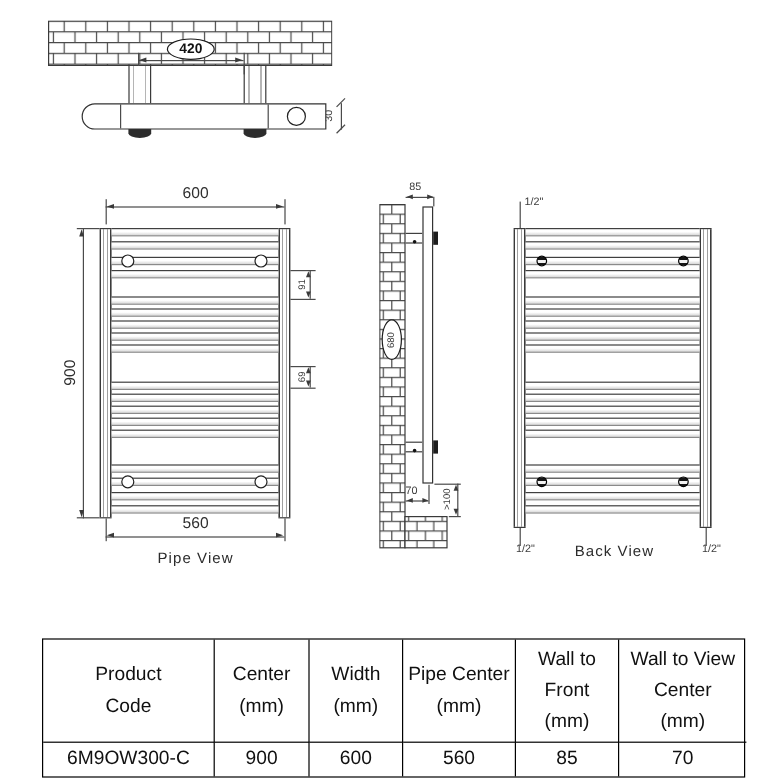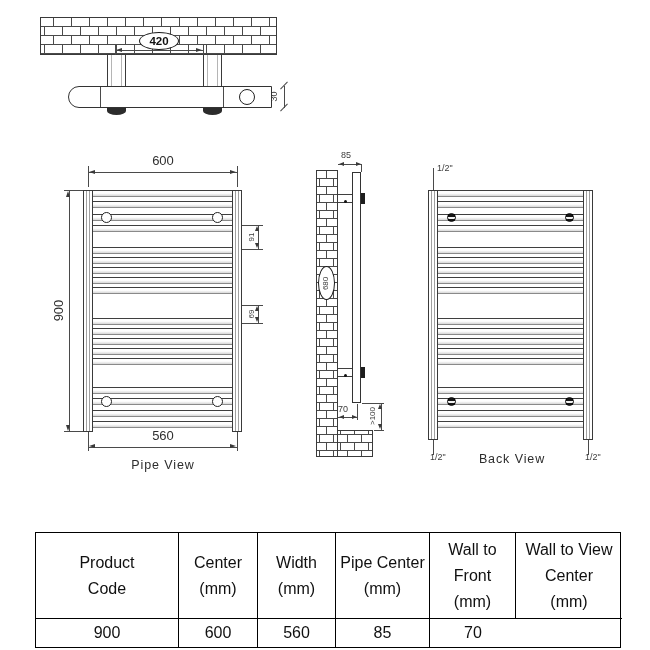--- a/index.html
+++ b/index.html
@@ -239,20 +239,21 @@
     <div class="th">Width
 (mm)</div>
     <div class="th">Pipe Center
 (mm)</div>
     <div class="th">Wall to
 Front
 (mm)</div>
     <div class="th last">Wall to View
 Center
 (mm)</div>
+    <div class="td">6M9OW300-C</div>
     <div class="td">900</div>
     <div class="td">600</div>
     <div class="td">560</div>
     <div class="td">85</div>
     <div class="td last">70</div>
   </div>
 
 </div>
 
 </body></html>

